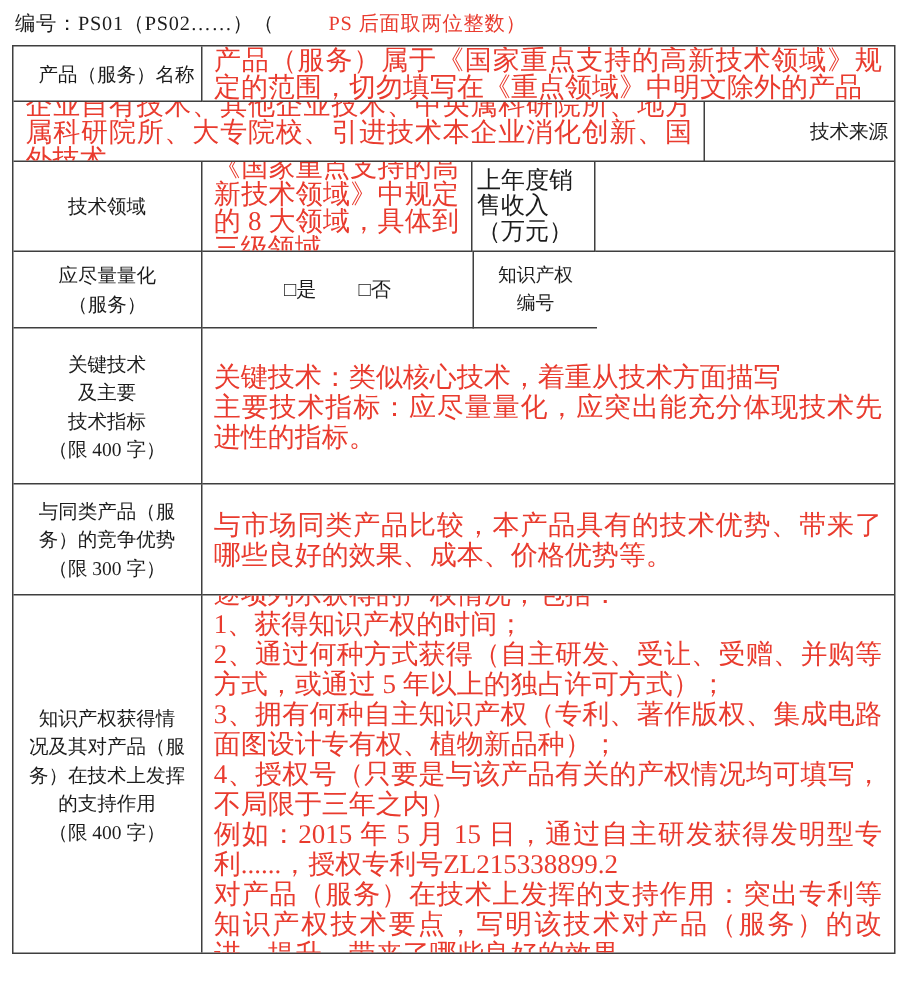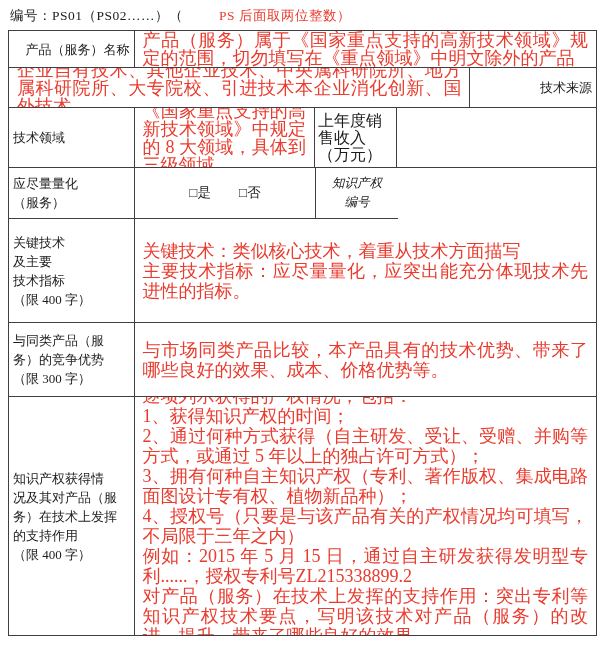--- a/index.html
+++ b/index.html
@@ -35,21 +35,21 @@
     display: flex;
     flex-direction: column;
     justify-content: center;
     white-space: pre-line;
     overflow: hidden;
   }
   .row .cell:last-child { border-right: none; }
   .row:last-child .cell { border-bottom: none; }
 
   
-  .c-label { width: 126px; font-size: 13px; line-height: 19px; padding: 2px 4px; }
+  .c-label { width: 126px; font-size: 13px; line-height: 19px; text-align: center; padding: 2px 4px; }
   .c-label.left { text-align: right; padding-left: 10px; }
   .c-wide  { width: 463px; }
   .c-mid   { width: 181px; }
   .c-sub   { width: 82px; font-size: 16px; line-height: 17px; padding: 2px 3px; }
   .c-end   { width: 200px; }
 
   
   .guide {
     color: var(--red);
     font-size: 18px;
@@ -70,21 +70,21 @@
   .r7 .cell { height: 238px; }
 
   .checkbox-cell {
     flex-direction: row;
     align-items: center;
     justify-content: center;
     gap: 28px;
     font-size: 13.5px;
   }
   .checkbox-option { cursor: default; }
-  .sub-center { text-align: center; font-size: 12.5px; line-height: 19px; font-style: italic; }
+  .sub-center { text-align: center; font-size: 12.5px; line-height: 19px; }
 </style>
 </head>
 <body>
 
 <div class="doc-number">
   <span>编号：PS01（PS02……）（</span><span class="red-note">PS 后面取两位整数）</span>
 </div>
 
 <div class="form-table">
 

